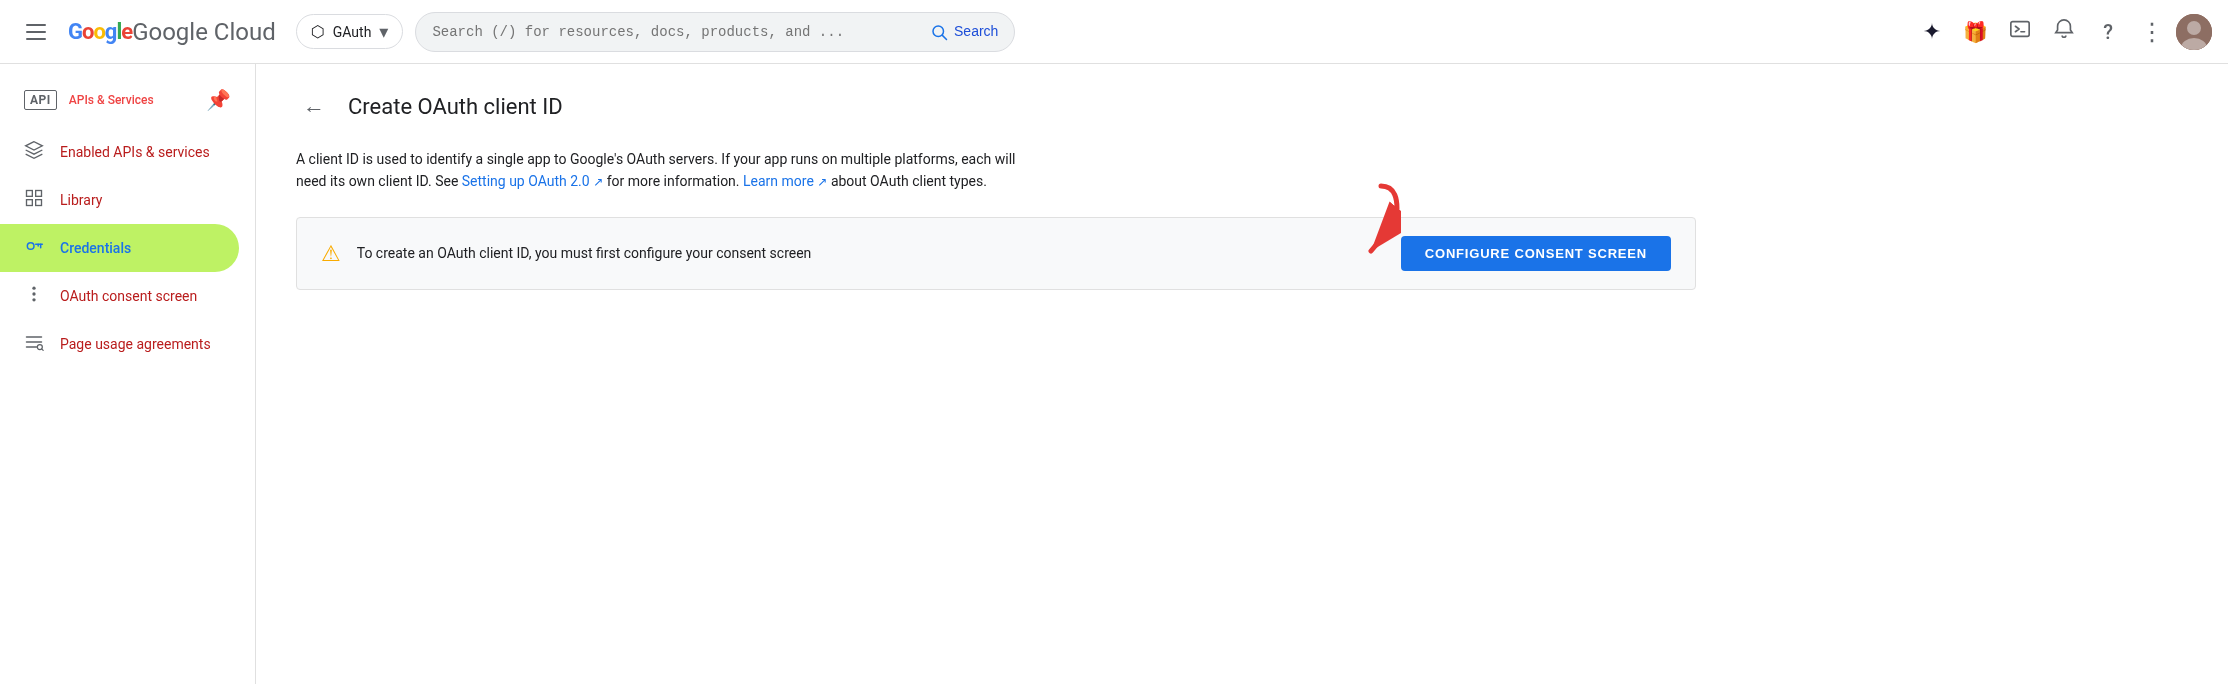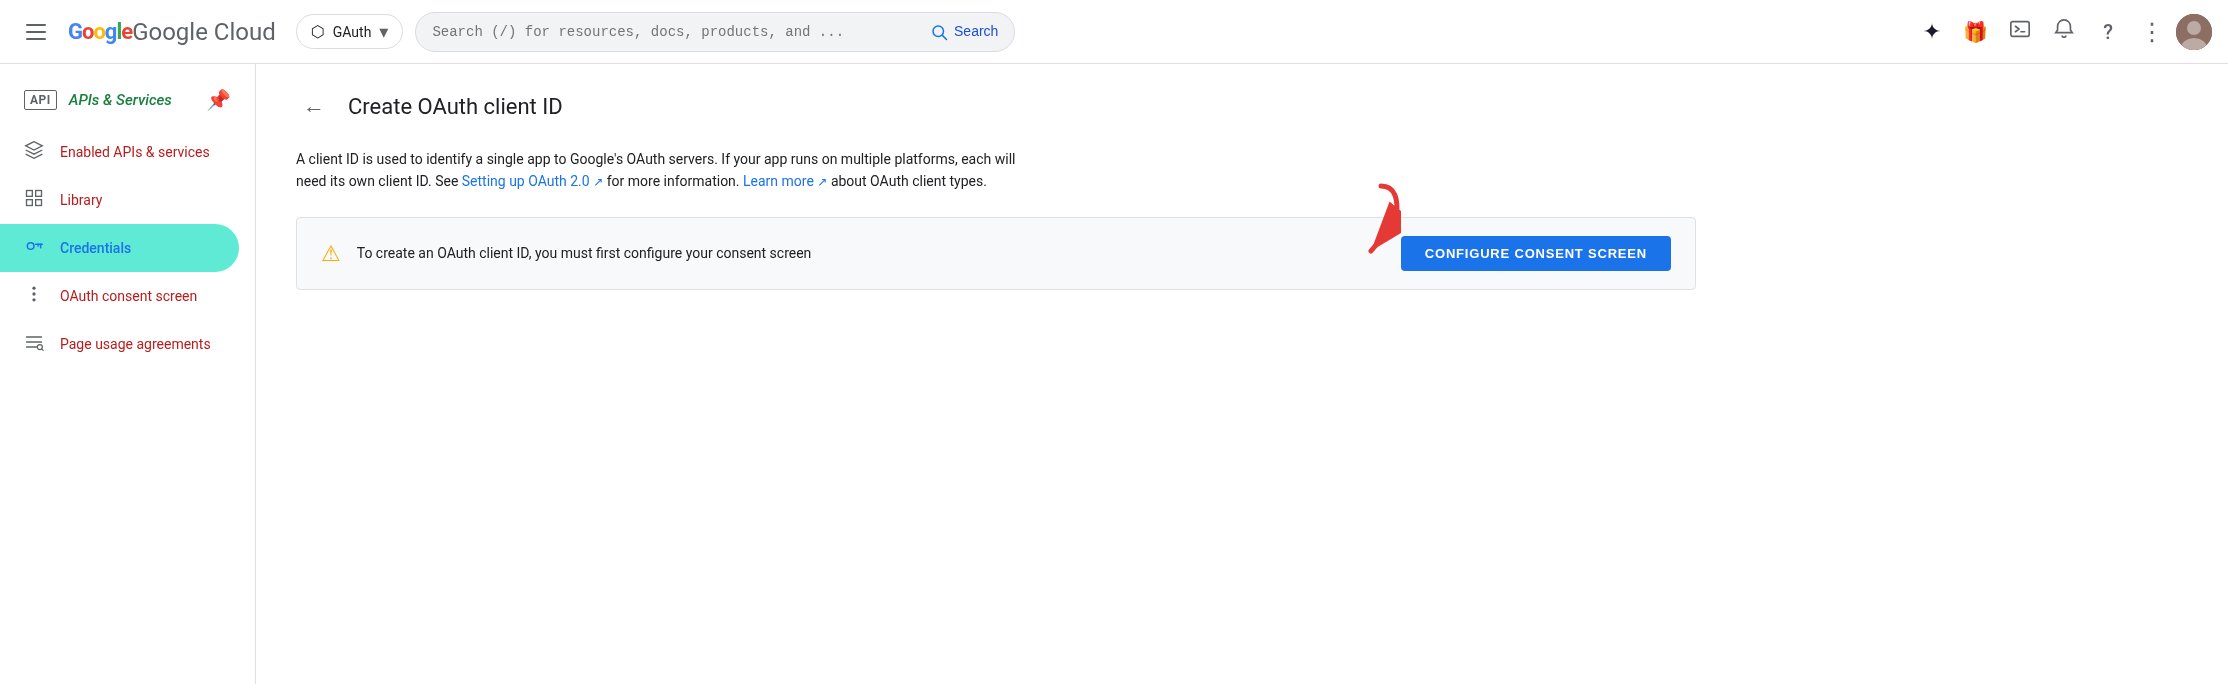--- a/index.html
+++ b/index.html
@@ -106,35 +106,35 @@
     }
     .sidebar-header {
       display: flex; align-items: center; gap: 12px;
       padding: 12px 24px 16px;
     }
     .sidebar-api-badge {
       font-size: 12px; font-weight: 700; color: #5f6368; letter-spacing: 0.5px;
       border: 1px solid #5f6368; padding: 2px 5px; border-radius: 2px;
     }
     .sidebar-title {
-      font-size: 15px; font-weight: 500; color: #15803d; font-style: italic;
+      font-size: 12px; font-weight: 500; color: #ef4444;
     }
     .sidebar-pin {
       color: #1a73e8; font-size: 20px; margin-left: auto;
     }
 
     .sidebar-item {
       display: flex; align-items: center; gap: 16px;
       padding: 12px 24px; cursor: pointer;
       color: #b91c1c; font-size: 14px;
       border-radius: 0 24px 24px 0;
       margin-right: 16px;
     }
     .sidebar-item.active {
-      background: #5eead4; color: #1a73e8;
+      background: #bef264; color: #1a73e8;
     }
     .sidebar-item.active .sidebar-item-label { color: #1a73e8; font-weight: 500; }
 
     .sidebar-icon { font-size: 18px; flex-shrink: 0; color: #5f6368; }
     .sidebar-item.active .sidebar-icon { color: #1a73e8; }
 
     
     .content {
       flex: 1; padding: 24px 40px;
       overflow-y: auto;

